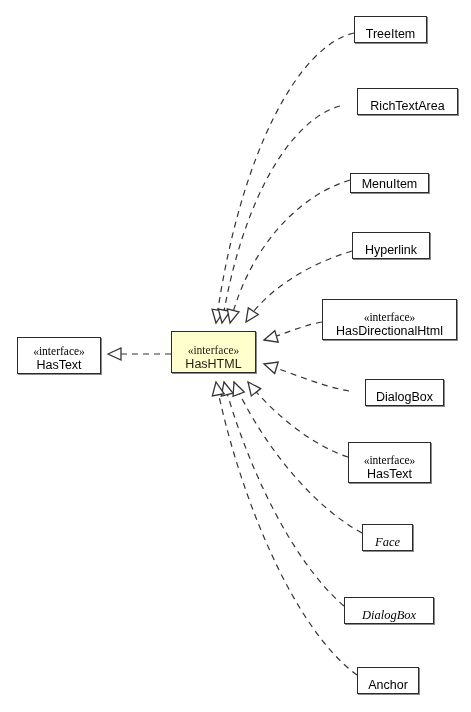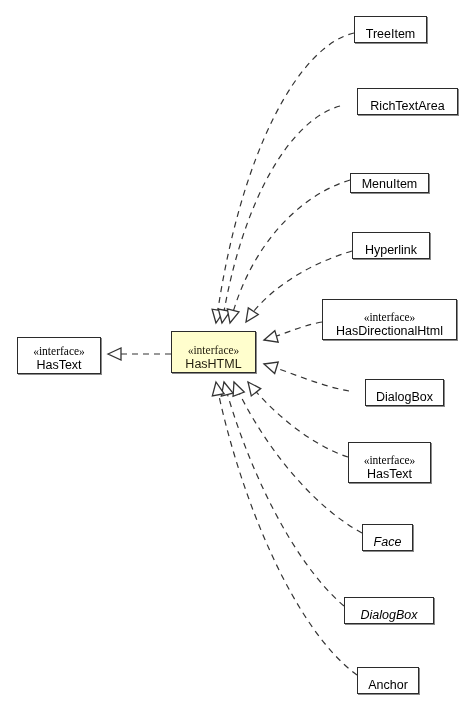--- a/index.html
+++ b/index.html
@@ -43,20 +43,21 @@
     color: #000000;
     display: block;
     font-family: Liberation Serif, serif;
   }
   .node .cname {
     display: block;
     font-size: 12.5px;
   }
   .node.abstract .cname {
     font-style: italic;
+    font-family: Liberation Serif, serif;
   }
   .node.focus {
     background: #fffecd;
     border: 1px solid #2b2b2b;
   }
   .node.focus .stereotype,
   .node.focus .cname {
     color: #231f10;
   }
 </style>

